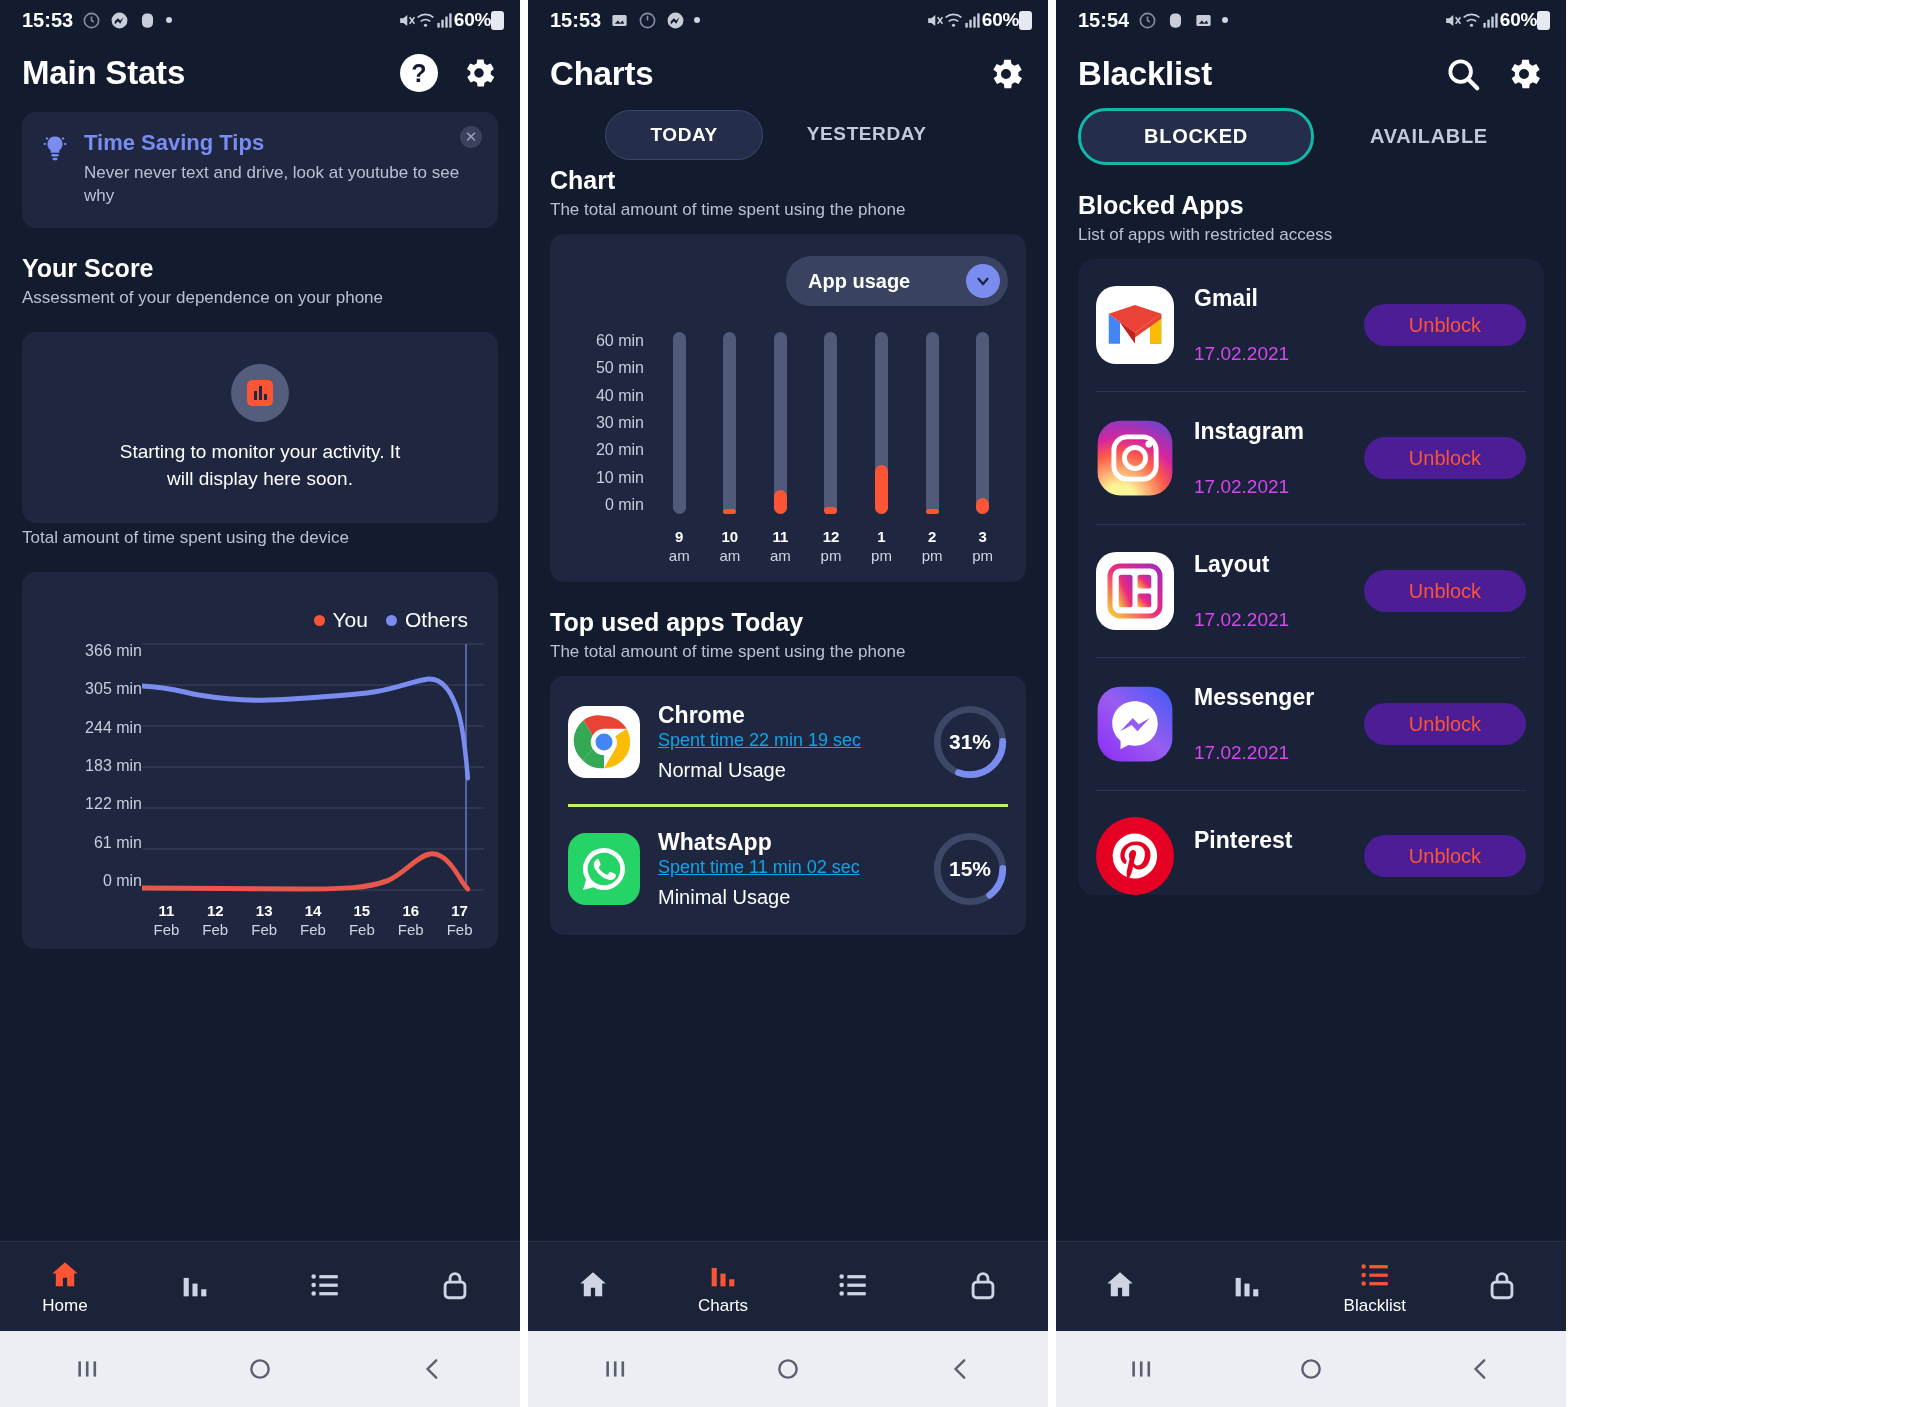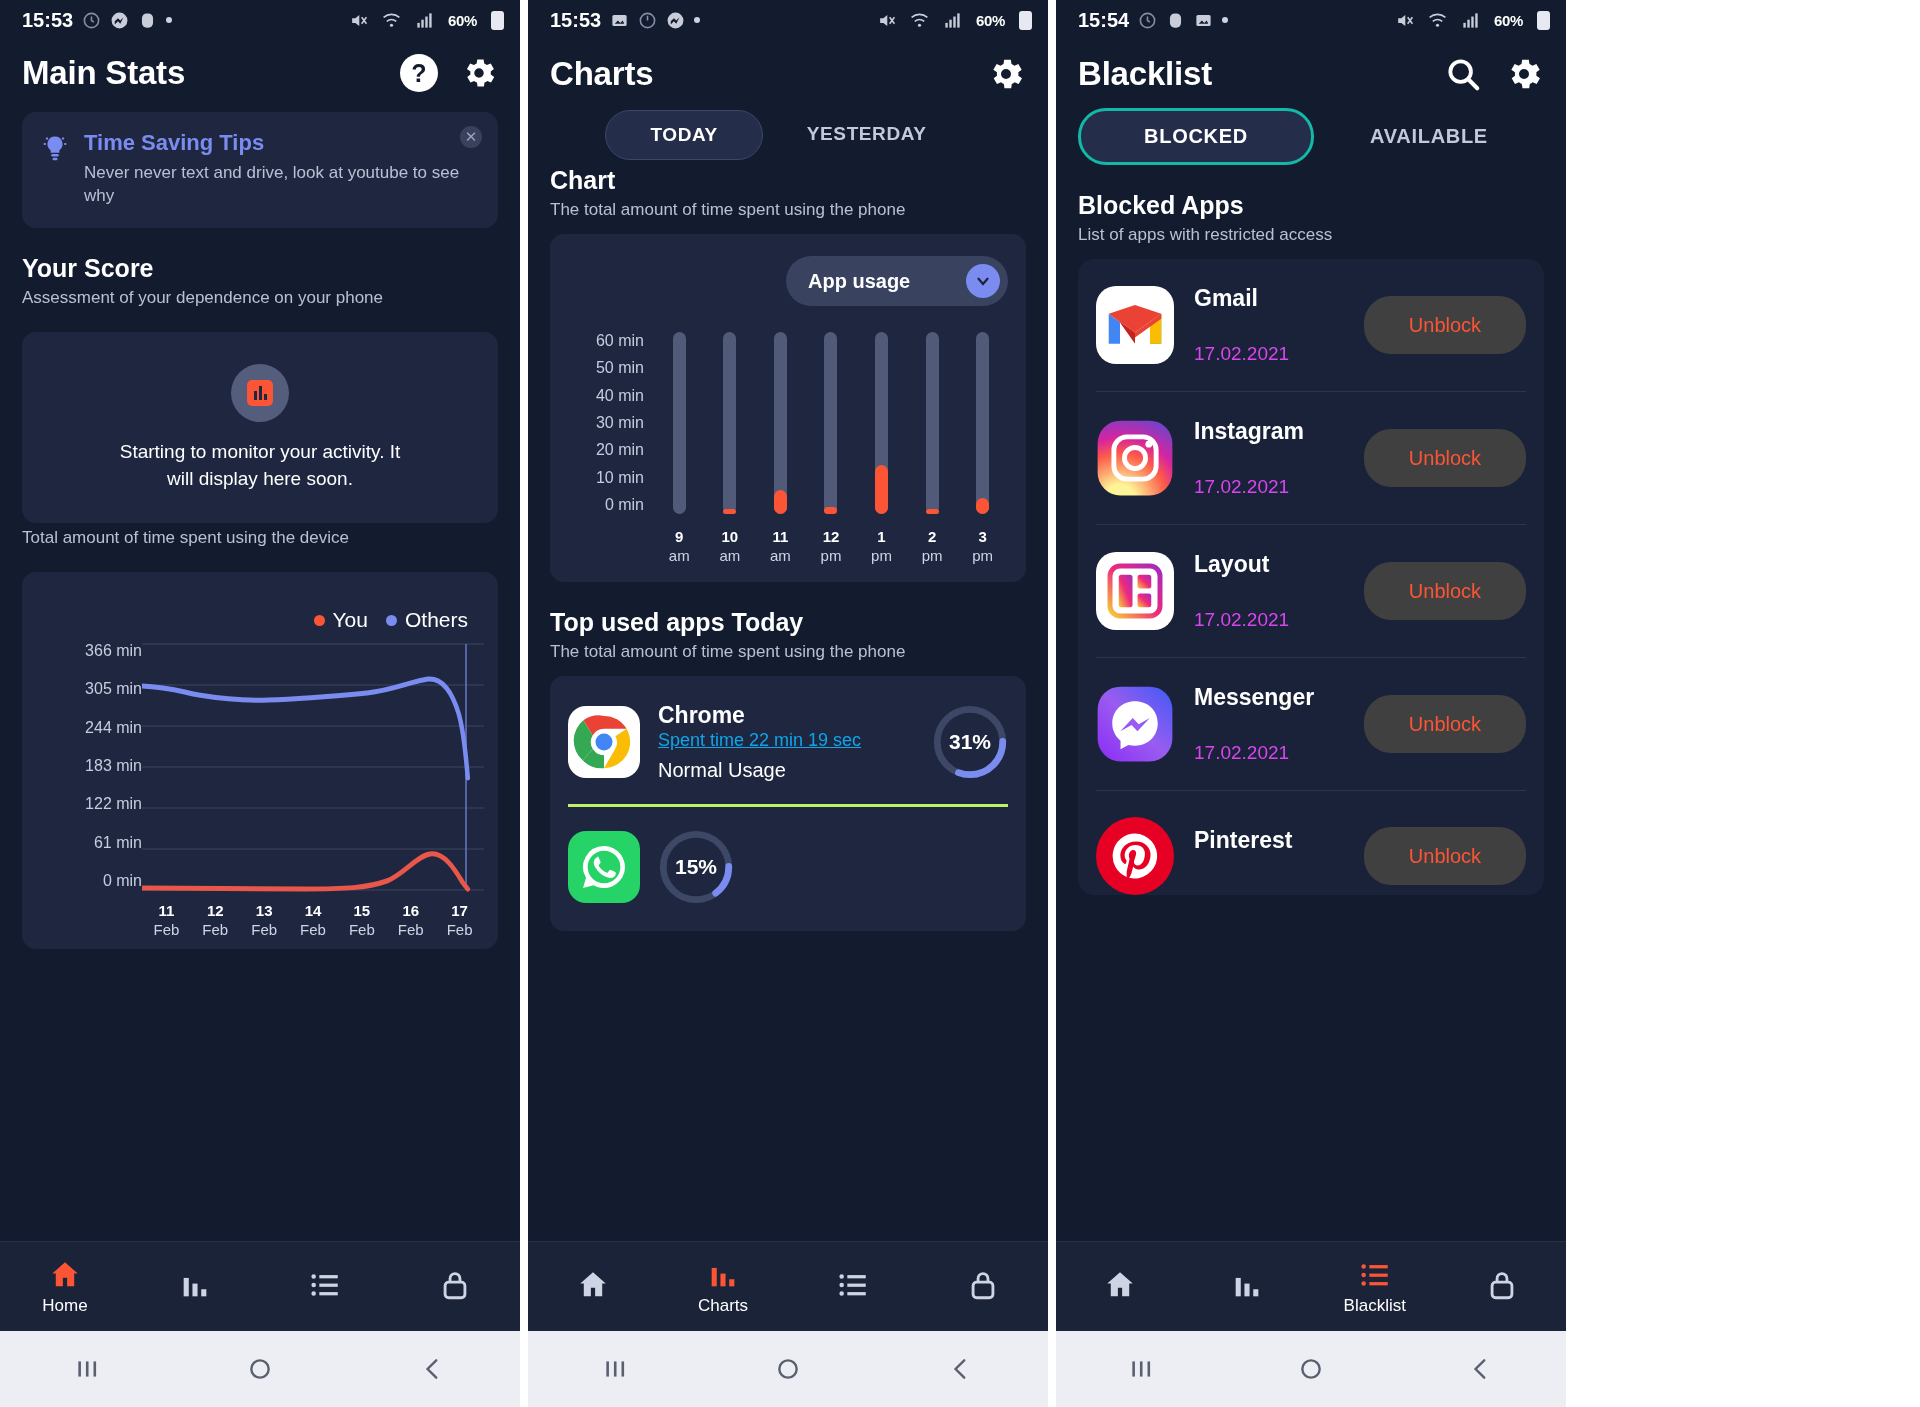--- a/index.html
+++ b/index.html
@@ -20,21 +20,21 @@
   .phone.p2 { width:520px; }
   .phone.p3 { width:510px; }
 
   
   .statusbar {
     height:40px; display:flex; align-items:center;
     padding:0 16px 0 22px; font-size:20px; color:#ffffff; font-weight:600;
     background:#131b2e; flex:0 0 auto;
   }
   .sb-left { display:flex; align-items:center; gap:9px; }
-  .sb-right { margin-left:auto; display:flex; align-items:center; gap:14px; font-size:15px; }
+  .sb-right { margin-left:auto; display:flex; align-items:center; gap:0; font-size:19px; }
   .sb-ic { width:19px; height:19px; display:inline-block; opacity:.85; }
   .dotmark { width:6px;height:6px;border-radius:50%;background:#cfd4e0;display:inline-block;}
   .batt { font-weight:700; letter-spacing:-.3px;}
   .battico{ width:13px;height:19px;border:2px solid #e6e9f2;border-radius:3px;display:inline-block;position:relative;background:#e6e9f2;}
 
   
   .apphead {
     display:flex; align-items:center; padding:14px 22px 8px 22px; flex:0 0 auto;
   }
   .apptitle { font-size:33px; font-weight:700; color:#ffffff; letter-spacing:-.2px; }
@@ -139,21 +139,21 @@
   .bl-tabs{display:flex;align-items:center;margin-top:6px;}
   .bl-tab{flex:1;text-align:center;padding:14px 0;font-size:20px;font-weight:700;letter-spacing:.7px;color:#c3c9da;}
   .bl-tab.on{background:#242d49;border:3px solid #14b8a6;border-radius:28px;color:#ffffff;}
   .bl-card{margin-top:14px;background:#1a2239;border-radius:16px;padding:0 18px;}
   .bl-row{display:flex;align-items:center;gap:20px;padding:26px 0;border-bottom:1px solid #2b3450;}
   .bl-row:last-child{border-bottom:none;}
   .bl-meta{flex:1;}
   .bl-name{color:#ffffff;font-size:23px;font-weight:700;}
   .bl-date{color:#d946ef;font-size:19px;margin-top:31px;}
   .unblock{
-    width:162px;height:58px;border-radius:27px;background:#404040;color:#fb5536;
+    width:162px;height:42px;border-radius:27px;background:#4c1d95;color:#fb5536;
     font-size:20px;display:flex;align-items:center;justify-content:center;}
   .bl-icon{width:78px;height:78px;border-radius:20px;flex:0 0 auto;overflow:hidden;display:flex;align-items:center;justify-content:center;background:#fff;}
 </style>
 </head>
 <body>
 
 <div class="shots">
 
   <div class="phone p1">
 
@@ -490,20 +490,25 @@
             </div>
           </div>
 
           <div class="approw">
             <div class="appicon" style="background:#25d366;border-radius:18px;">
               <svg width="56" height="56" viewBox="0 0 48 48">
                 <path fill="#ffffff" d="M24 6a18 18 0 00-15.4 27.3L6 42l9-2.4A18 18 0 1024 6zm0 4a14 14 0 110 28 14 14 0 010-28z"></path>
                 <path fill="#ffffff" d="M18.4 15.6c-.5 0-1.1.2-1.6.8-.6.6-1.6 1.6-1.6 3.9s1.7 4.5 1.9 4.8c.2.3 3.2 5.1 7.9 7 3.9 1.6 4.7 1.3 5.6 1.2.9-.1 2.8-1.2 3.2-2.3.4-1.1.4-2.1.3-2.3-.1-.2-.5-.3-1-.6-.5-.3-2.8-1.4-3.3-1.5-.4-.2-.8-.2-1.1.2-.3.5-1.2 1.5-1.5 1.9-.3.3-.6.4-1 .1-.5-.2-2-.8-3.9-2.4-1.4-1.3-2.4-2.8-2.7-3.3-.2-.5 0-.7.2-1 .2-.2.5-.6.7-.9.2-.3.3-.5.5-.9.2-.3 0-.7 0-.9-.1-.3-1.1-2.6-1.5-3.6-.3-.9-.7-.8-1-.8h-.1z"></path>
               </svg>
             </div>
+            <div class="appmeta">
+              <div class="appname">WhatsApp</div>
+              <div class="appspent">Spent time 11 min 02  sec</div>
+              <div class="appusage">Minimal Usage</div>
+            </div>
             <div class="ring">
               <svg width="76" height="76" viewBox="0 0 36 36">
                 <circle cx="18" cy="18" r="15.5" fill="none" stroke="#3d4766" stroke-width="3.2"></circle>
                 <circle cx="18" cy="18" r="15.5" fill="none" stroke="#7b8cf0" stroke-width="3.2" stroke-dasharray="14.6 112" stroke-dashoffset="-24" stroke-linecap="round" transform="rotate(-90 18 18)"></circle>
               </svg>
               <span class="pc">15%</span>
             </div>
           </div>
         </div>
       </div>

